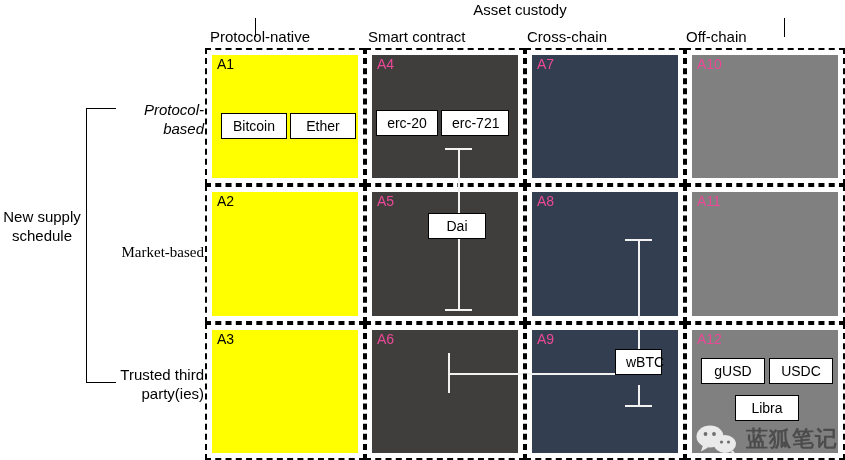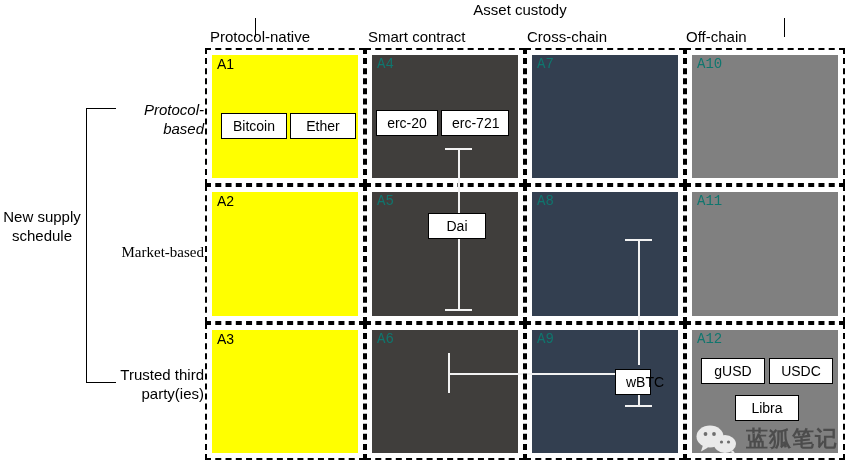--- a/index.html
+++ b/index.html
@@ -59,21 +59,21 @@
     position:absolute;left:5px;top:5px;right:5px;bottom:5px;
   }
   .cell-id{
     position:absolute;left:10px;top:7px;font-size:14px;line-height:15px;z-index:4;
   }
   .fill-yellow{background:#FFFF00;}
   .fill-dark{background:#403E3C;}
   .fill-blue{background:#333F50;}
   .fill-gray{background:#808080;}
   .id-dark{color:#000000;}
-  .id-light{color:#0f766e;font-family:Liberation Mono, monospace;}
+  .id-light{color:#ec4899;}
 
   
   .chip{
     position:absolute;z-index:6;
     background:#ffffff;border:1px solid #000000;
     font-size:14px;line-height:14px;
     padding:5px 10px;
     white-space:nowrap;text-align:center;
     box-sizing:border-box;
   }
@@ -188,21 +188,21 @@
     <div class="conn conn-h" style="left:81px;top:48px;width:75px;"></div>
   </div>
 
   <div class="cell">
     <div class="cell-fill fill-blue"></div>
     <div class="cell-id id-light">A9</div>
     <div class="conn conn-h" style="left:0px;top:48px;width:92px;"></div>
     <div class="conn conn-v" style="left:111px;top:0px;height:40px;"></div>
     <div class="conn conn-v" style="left:111px;top:60px;height:22px;"></div>
     <div class="conn conn-h" style="left:98px;top:80px;width:27px;"></div>
-    <div class="chip" style="left:88px;top:44px;width:36px;">wBTC</div>
+    <div class="chip" style="left:88px;top:24px;width:47px;">wBTC</div>
   </div>
 
   <div class="cell">
     <div class="cell-fill fill-gray"></div>
     <div class="cell-id id-light">A12</div>
     <div class="chip" style="left:14px;top:33px;width:64px;">gUSD</div>
     <div class="chip" style="left:82px;top:33px;width:64px;">USDC</div>
     <div class="chip" style="left:48px;top:70px;width:64px;">Libra</div>
 
     <div id="watermark">

